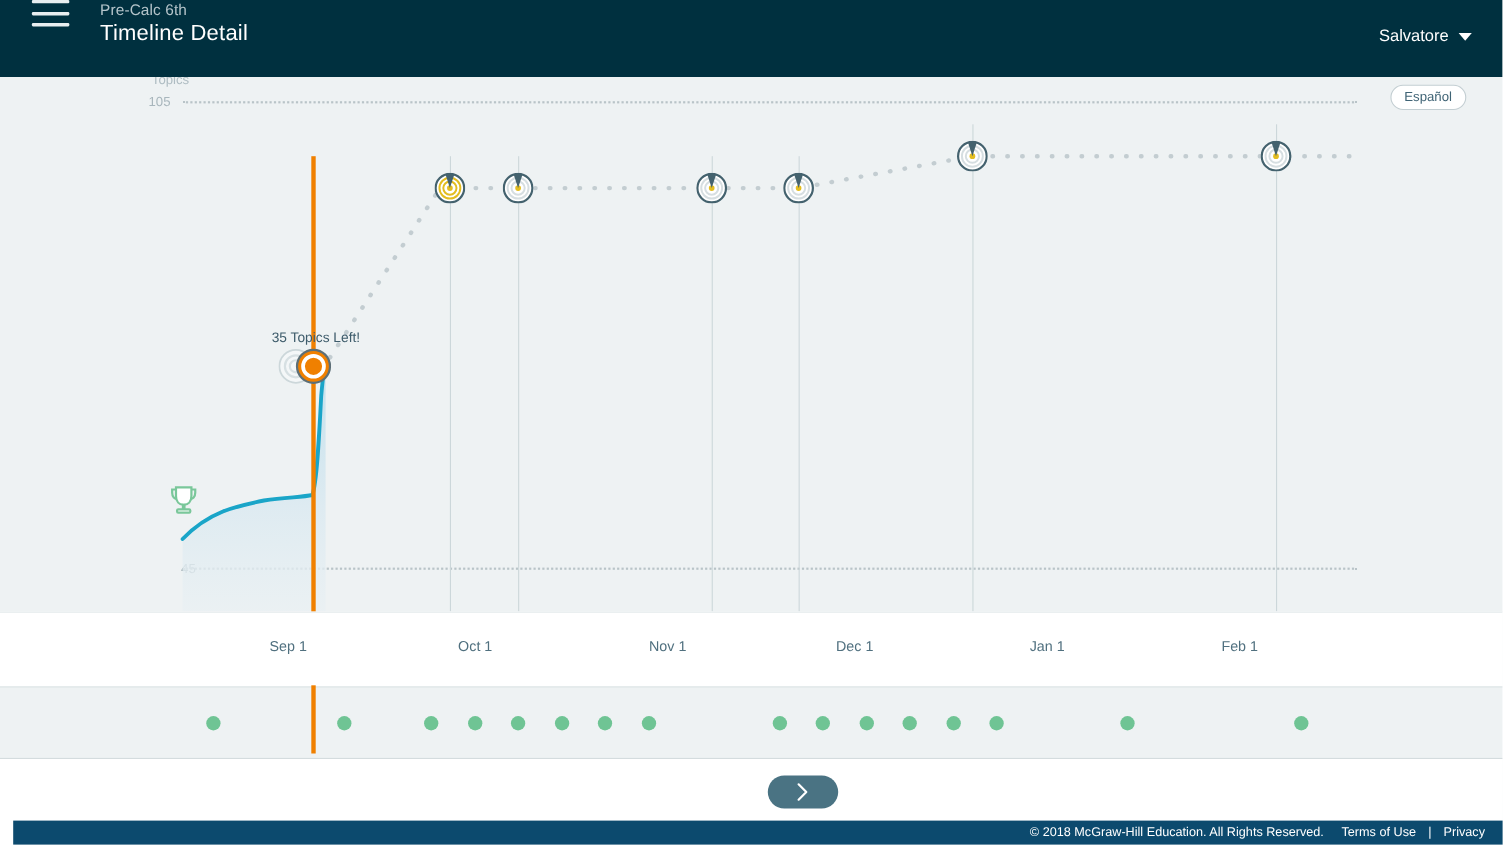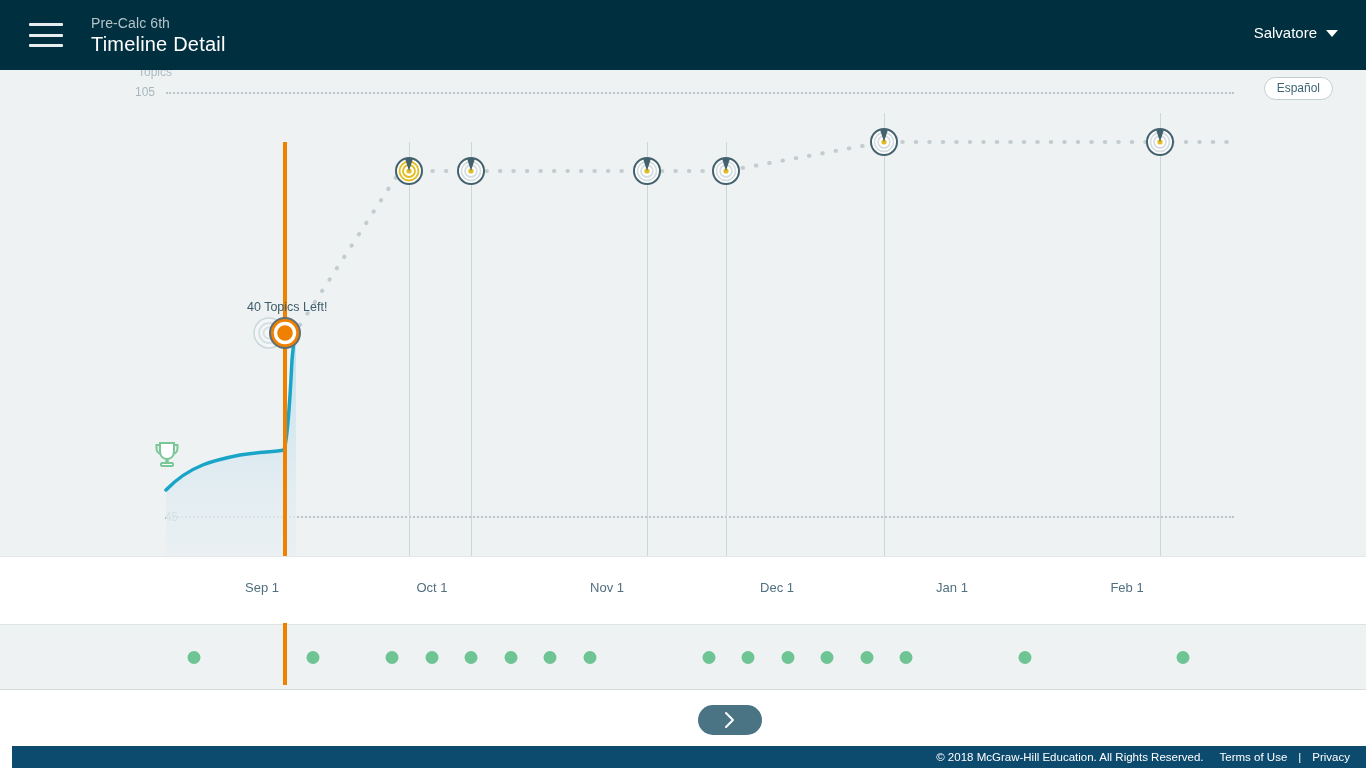--- a/index.html
+++ b/index.html
@@ -9,21 +9,21 @@
     background: #ffffff;
     overflow: hidden;
   }
   #app { position: relative; width: 1366px; height: 768px; }
 
   
   .header {
     position: absolute; top: 0; left: 0;
     width: 1366px; height: 70px;
     background: #00303f;
-    display: flex; align-items: center;
+    display: flex; align-items: flex-start;
     z-index: 40;
   }
   .hamburger {
     width: 34px; height: 24px;
     margin-left: 29px; margin-right: 28px;
     display: flex; flex-direction: column; justify-content: space-between;
     cursor: pointer;
   }
   .hamburger span {
     display: block; height: 3px; width: 100%;
@@ -238,21 +238,21 @@
     <div class="trophy" style="left:154px; top:370px;">
       <svg width="26" height="30" viewBox="0 0 26 30">
         <path d="M6,3 H20 V11 C20,16 17,19 13,19 C9,19 6,16 6,11 Z" fill="#ffffff" stroke="#7ac79a" stroke-width="2"></path>
         <path d="M6,5 H2.5 V8 C2.5,12 5,13.5 6.6,13.5" fill="none" stroke="#7ac79a" stroke-width="2"></path>
         <path d="M20,5 H23.5 V8 C23.5,12 21,13.5 19.4,13.5" fill="none" stroke="#7ac79a" stroke-width="2"></path>
         <rect x="11.3" y="18" width="3.4" height="5" fill="#7ac79a"></rect>
         <rect x="7" y="23" width="12" height="3" rx="1" fill="#ffffff" stroke="#7ac79a" stroke-width="2"></rect>
       </svg>
     </div>
 
-    <div class="topics-left-label" style="left:247px; top:230px;">40 Topics Left!</div>
+    <div class="topics-left-label" style="left:247px; top:230px;">35 Topics Left!</div>
 
     <div class="today-marker" style="left:253px; top:242px;">
       <svg width="48" height="40" viewBox="0 0 48 40">
 
         <circle cx="16" cy="21" r="15" fill="#f4f7f8" stroke="#ccd7da" stroke-width="1.6"></circle>
         <circle cx="16" cy="21" r="10" fill="none" stroke="#d7e0e3" stroke-width="2"></circle>
         <circle cx="16" cy="21" r="5.5" fill="none" stroke="#d7e0e3" stroke-width="2"></circle>
 
         <circle cx="32" cy="21" r="15" fill="#f08000" stroke="#5d6f77" stroke-width="2"></circle>
         <circle cx="32" cy="21" r="9.5" fill="none" stroke="#ffffff" stroke-width="3.4"></circle>

